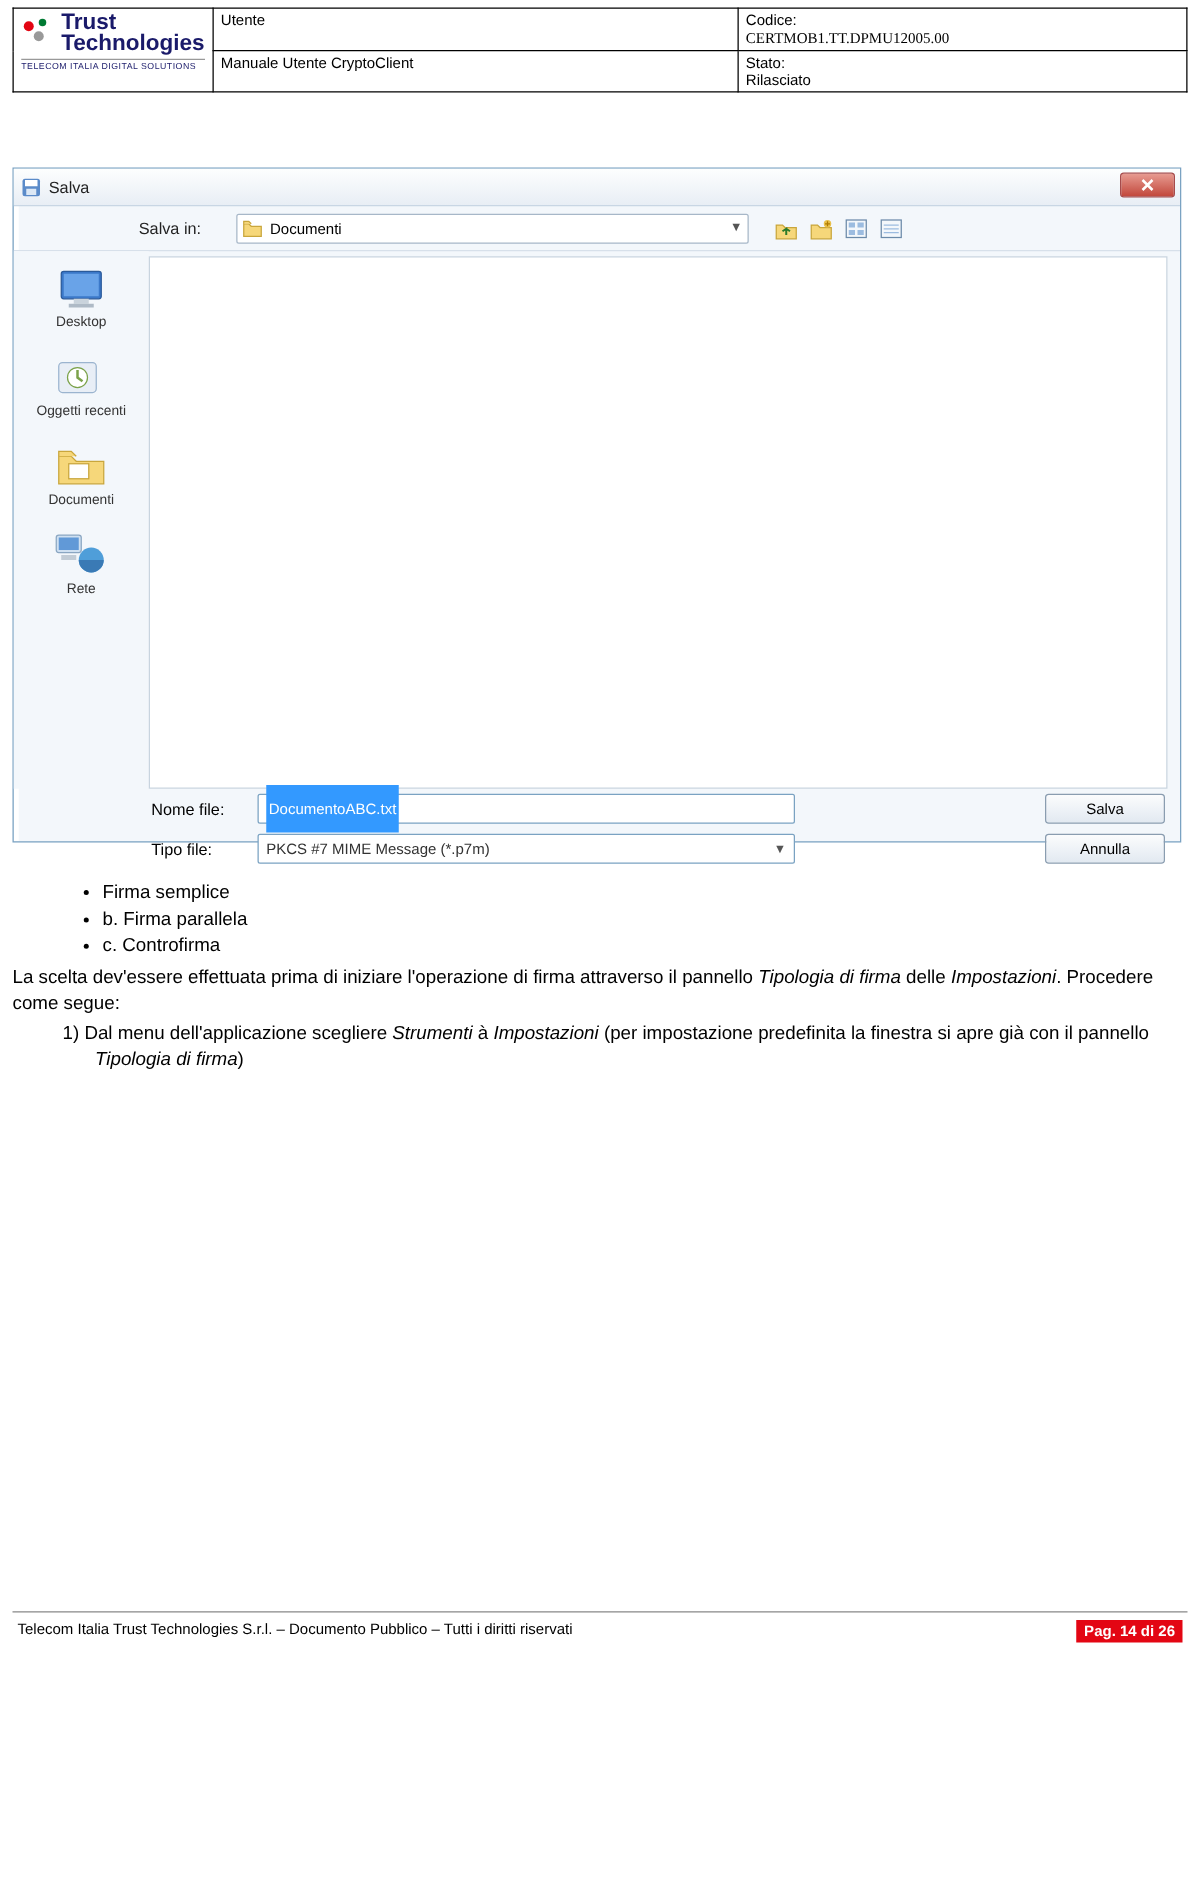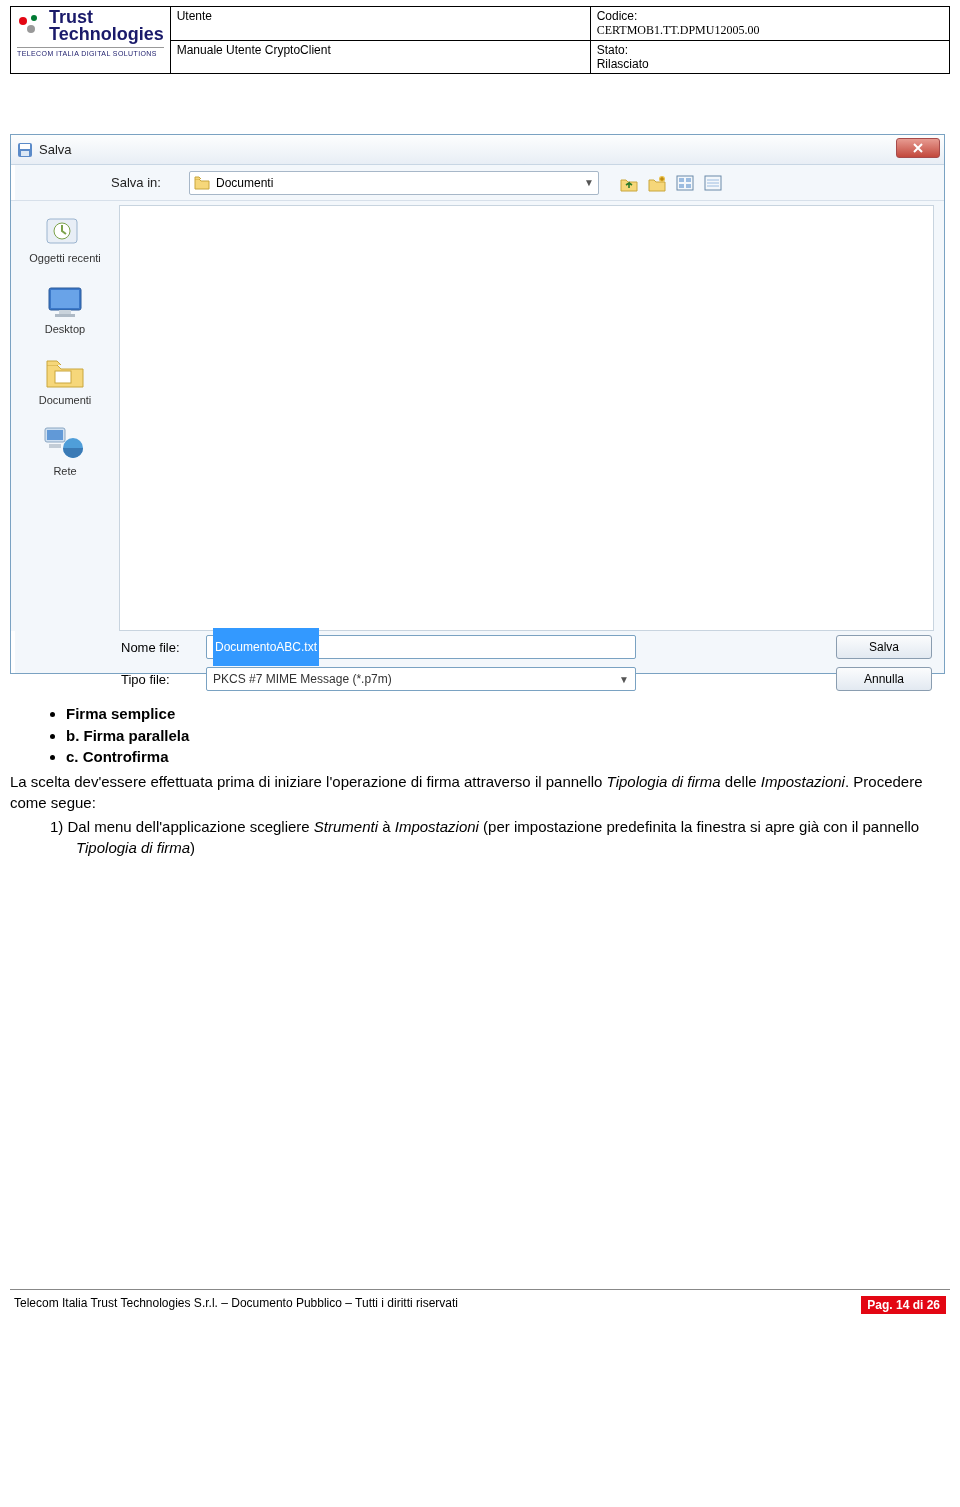--- a/index.html
+++ b/index.html
@@ -136,21 +136,21 @@
     margin-left:auto;
   }
   .bottom-row + .bottom-row .btn { margin-left:auto;}
   
   .section-title {
     color:#0055a4; font-size:22px; font-weight:bold;
     margin:18px 0 12px 0;
   }
   .body-text { font-size:15px; line-height:1.38; }
   .body-text ul { margin:4px 0 4px 56px; padding:0;}
-  .body-text ul li { margin:1px 0;font-weight:bold;}
+  .body-text ul li { margin:1px 16px;}
   .body-text .it { font-style:italic; font-weight:normal;}
   .ol { margin:4px 0 4px 40px; padding:0; list-style:none;}
   .ol li { margin:2px 0; padding-left:26px; text-indent:-26px;}
   
   .footer {
     margin-top:430px;
     display:flex; justify-content:space-between;
     border-top:1px solid #888;
     padding:6px 4px 0 4px;
     font-size:12px;
@@ -262,37 +262,37 @@
             </svg>
         </span>
       </div>
     </div>
 
     <div class="dialog-body">
       <div class="places">
         <div class="place">
           <span class="ico">
             <svg viewBox="0 0 48 38" width="48" height="38">
-                <rect x="6" y="8" width="30" height="24" rx="3" fill="#e8eef6" stroke="#9bb4cf"></rect>
-                <circle cx="21" cy="20" r="8" fill="#fff" stroke="#7ba24a"></circle>
-                <path d="M21 14 L21 20 L25 23" stroke="#7ba24a" fill="none" stroke-width="2"></path>
-              </svg>
-          </span>
-          <span>Oggetti recenti</span>
-        </div>
-        <div class="place">
-          <span class="ico">
-            <svg viewBox="0 0 48 38" width="48" height="38">
                 <rect x="8" y="6" width="32" height="22" rx="2" fill="#3b78c9" stroke="#2a5a9a"></rect>
                 <rect x="10" y="8" width="28" height="18" fill="#69a3e8"></rect>
                 <rect x="18" y="28" width="12" height="4" fill="#c9d3dc"></rect>
                 <rect x="14" y="32" width="20" height="3" fill="#aebac6"></rect>
               </svg>
           </span>
           <span>Desktop</span>
+        </div>
+        <div class="place">
+          <span class="ico">
+            <svg viewBox="0 0 48 38" width="48" height="38">
+                <rect x="6" y="8" width="30" height="24" rx="3" fill="#e8eef6" stroke="#9bb4cf"></rect>
+                <circle cx="21" cy="20" r="8" fill="#fff" stroke="#7ba24a"></circle>
+                <path d="M21 14 L21 20 L25 23" stroke="#7ba24a" fill="none" stroke-width="2"></path>
+              </svg>
+          </span>
+          <span>Oggetti recenti</span>
         </div>
         <div class="place">
           <span class="ico">
             <svg viewBox="0 0 48 38" width="48" height="38">
                 <path d="M6 12 L16 12 L20 16 L42 16 L42 34 L6 34 Z" fill="#f6d77a" stroke="#c9a63c"></path>
                 <path d="M6 12 L6 8 L16 8 L20 12" fill="#f6d77a" stroke="#c9a63c"></path>
                 <rect x="14" y="18" width="16" height="12" fill="#fff" stroke="#c9a63c"></rect>
               </svg>
           </span>
           <span>Documenti</span>

